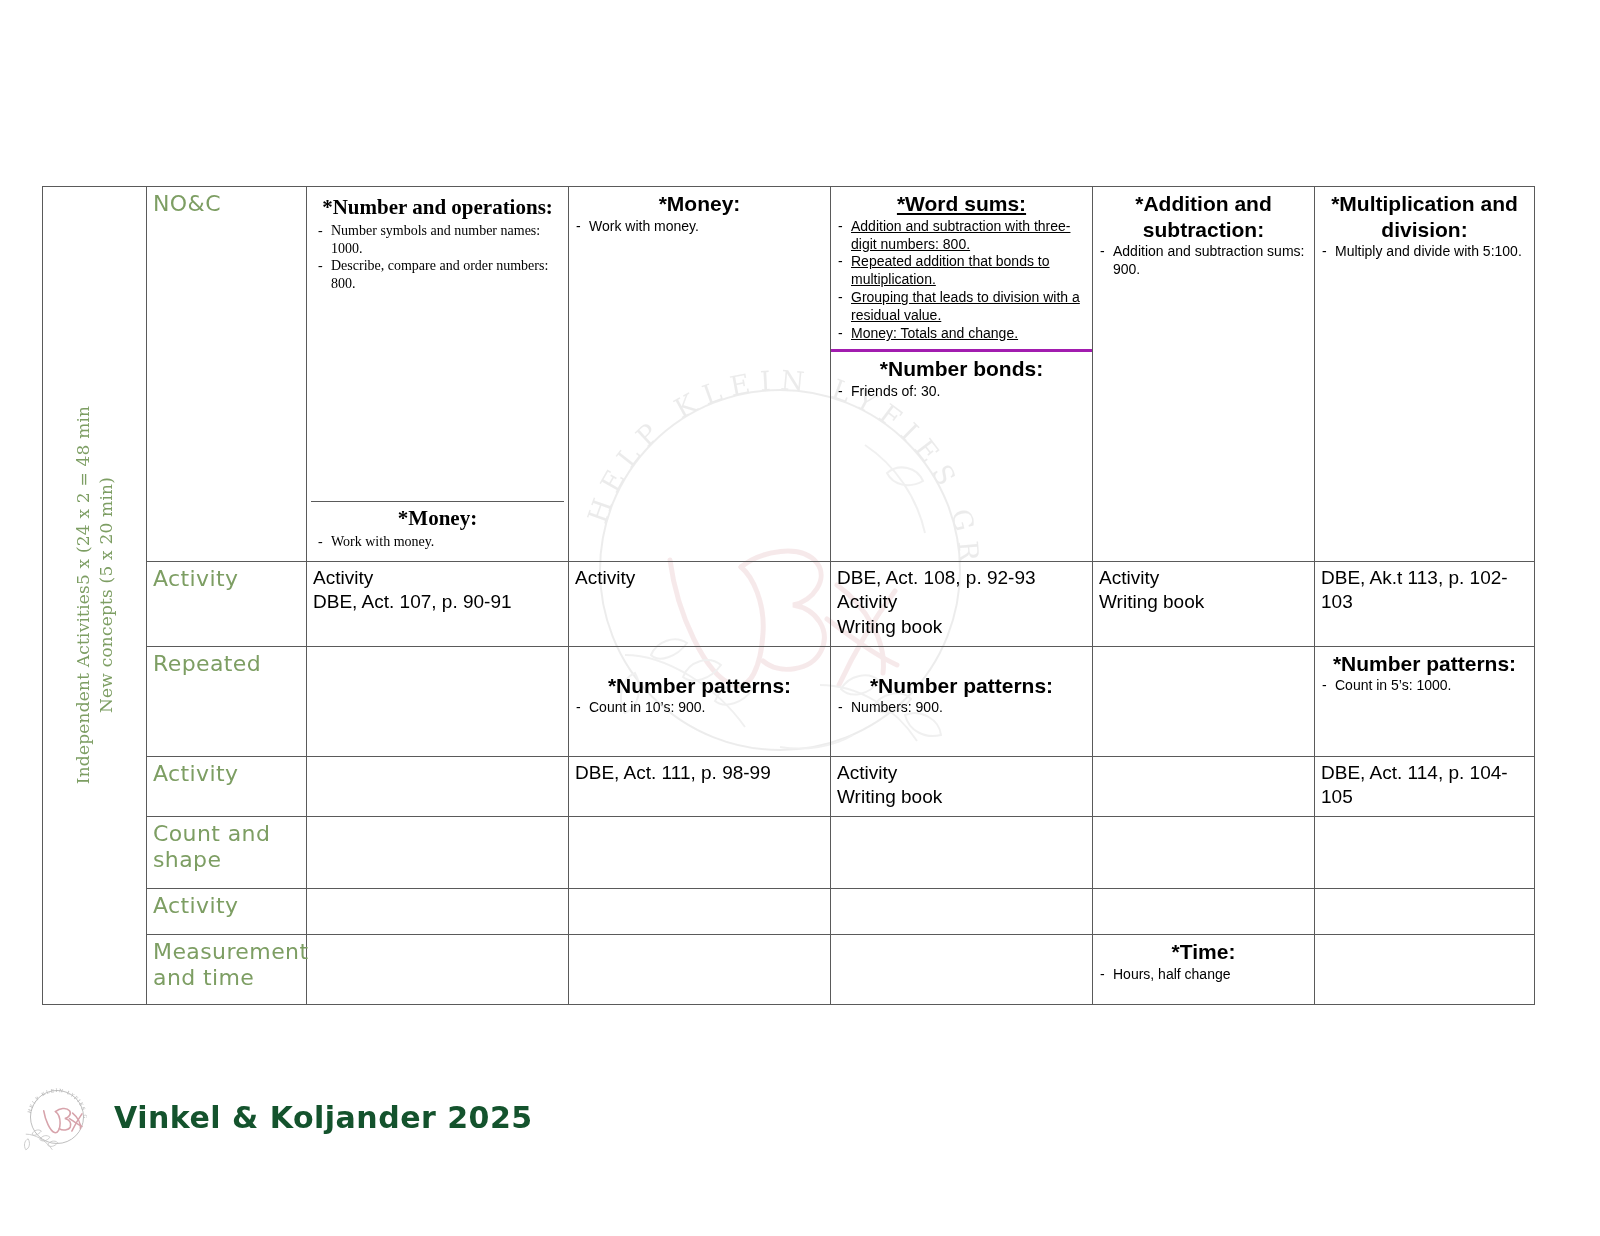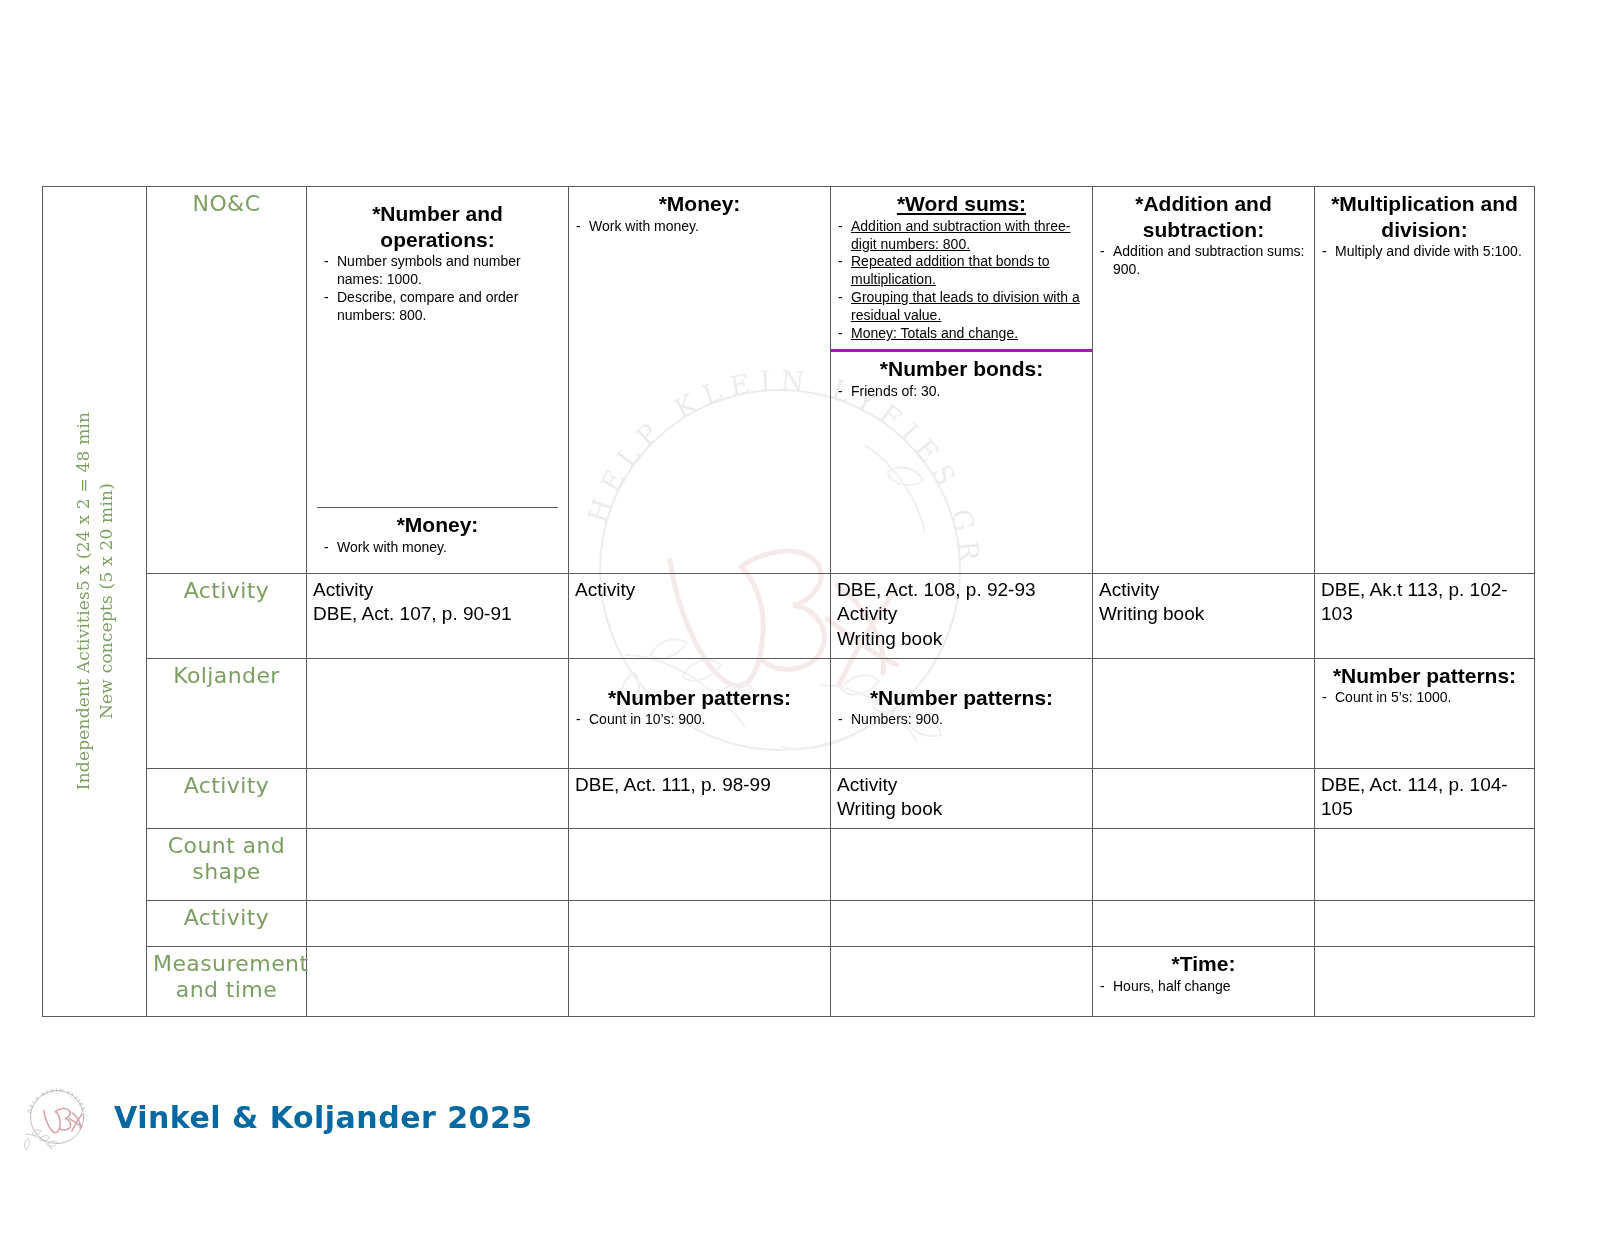--- a/index.html
+++ b/index.html
@@ -52,21 +52,20 @@
     background: transparent;
   }
   td.rot-cell {
     width: 104px;
     border: 1px solid #5a5a5a;
     padding: 0;
     position: relative;
   }
   td.cat-cell {
     width: 160px;
-    text-align: center;
     vertical-align: middle;
     padding: 6px 4px;
   }
   td.c1 { width: 262px; }
   td.c2 { width: 262px; }
   td.c3 { width: 262px; }
   td.c4 { width: 222px; }
   td.c5 { width: 220px; }
 
   .rot-wrap {
@@ -126,21 +125,21 @@
     display: flex;
     align-items: center;
     gap: 18px;
     z-index: 10;
   }
   .footer-logo { width: 78px; height: 78px; }
   .footer-text {
     font-family: "DejaVu Sans", sans-serif;
     font-weight: bold;
     font-size: 30px;
-    color: #0369a1;
+    color: #14532d;
     letter-spacing: 0.5px;
   }
 </style>
 </head>
 <body>
 
 <div class="wm-layer">
   <div class="wm-main">
     <svg viewBox="0 0 430 430" xmlns="http://www.w3.org/2000/svg">
       <defs>
@@ -195,21 +194,21 @@
         <div class="rot-wrap">
           <div class="rot-line">Independent Activities5 x (24 x 2 = 48 min</div>
           <div class="rot-line">New concepts (5 x 20 min)</div>
         </div>
       </td>
 
       <td class="cat-cell">
         <span class="cat-label">NO&amp;C</span>
       </td>
 
-      <td class="c1" style="padding:10px;">
+      <td class="c1" style="padding:4px;font-family:Liberation Serif, serif;">
         <div style="padding:4px 6px 6px 6px; min-height:310px;">
           <span class="hd">*Number and operations:</span>
           <span class="bullet">Number symbols and number names: 1000.</span>
           <span class="bullet">Describe, compare and order numbers: 800.</span>
         </div>
         <div style="padding:4px 6px 6px 6px; border-top:1px solid #5a5a5a;">
           <span class="hd">*Money:</span>
           <span class="bullet">Work with money.</span>
         </div>
       </td>
@@ -264,21 +263,21 @@
         <span class="plain">Activity</span>
         <span class="plain">Writing book</span>
       </td>
       <td class="c5">
         <span class="plain">DBE, Ak.t 113, p. 102-103</span>
       </td>
     </tr>
 
     <tr>
       <td class="cat-cell">
-        <span class="cat-label">Koljander</span>
+        <span class="cat-label">Repeated</span>
       </td>
       <td class="c1" style="height:110px;"></td>
       <td class="c2" style="padding-top:26px;">
         <span class="hd">*Number patterns:</span>
         <span class="bullet">Count in 10’s: 900.</span>
       </td>
       <td class="c3" style="padding-top:26px;">
         <span class="hd">*Number patterns:</span>
         <span class="bullet">Numbers: 900.</span>
       </td>

